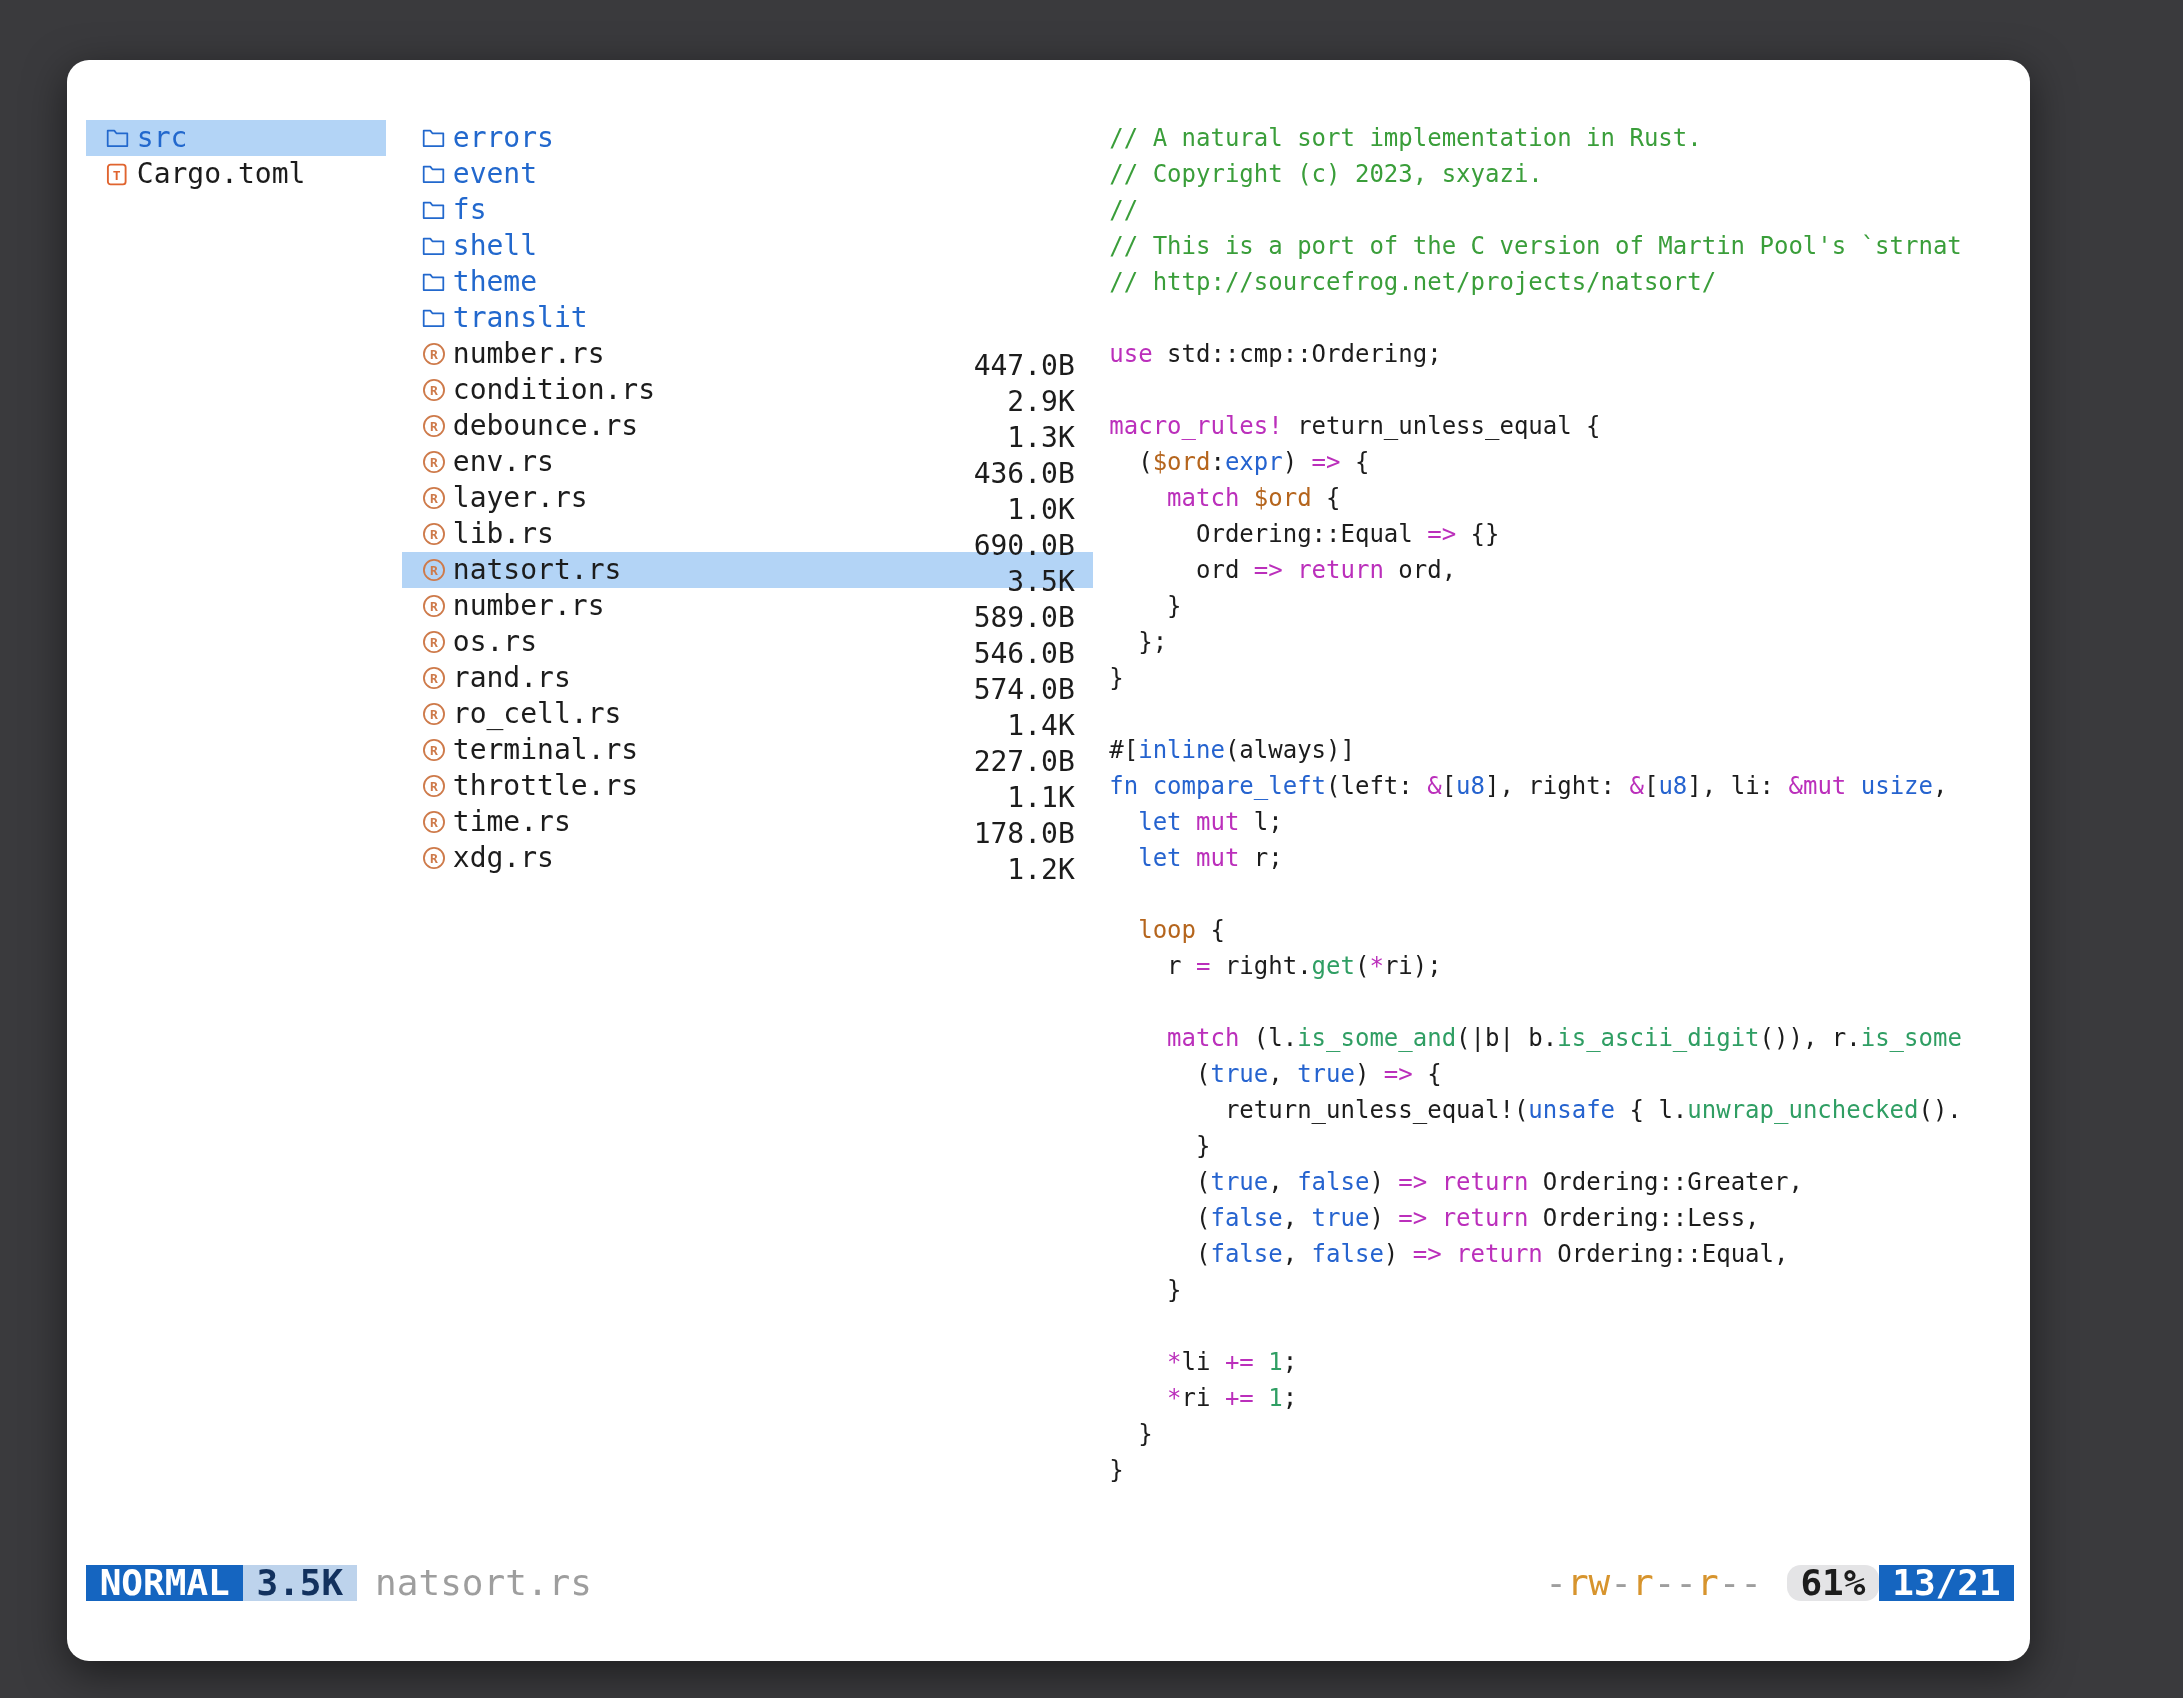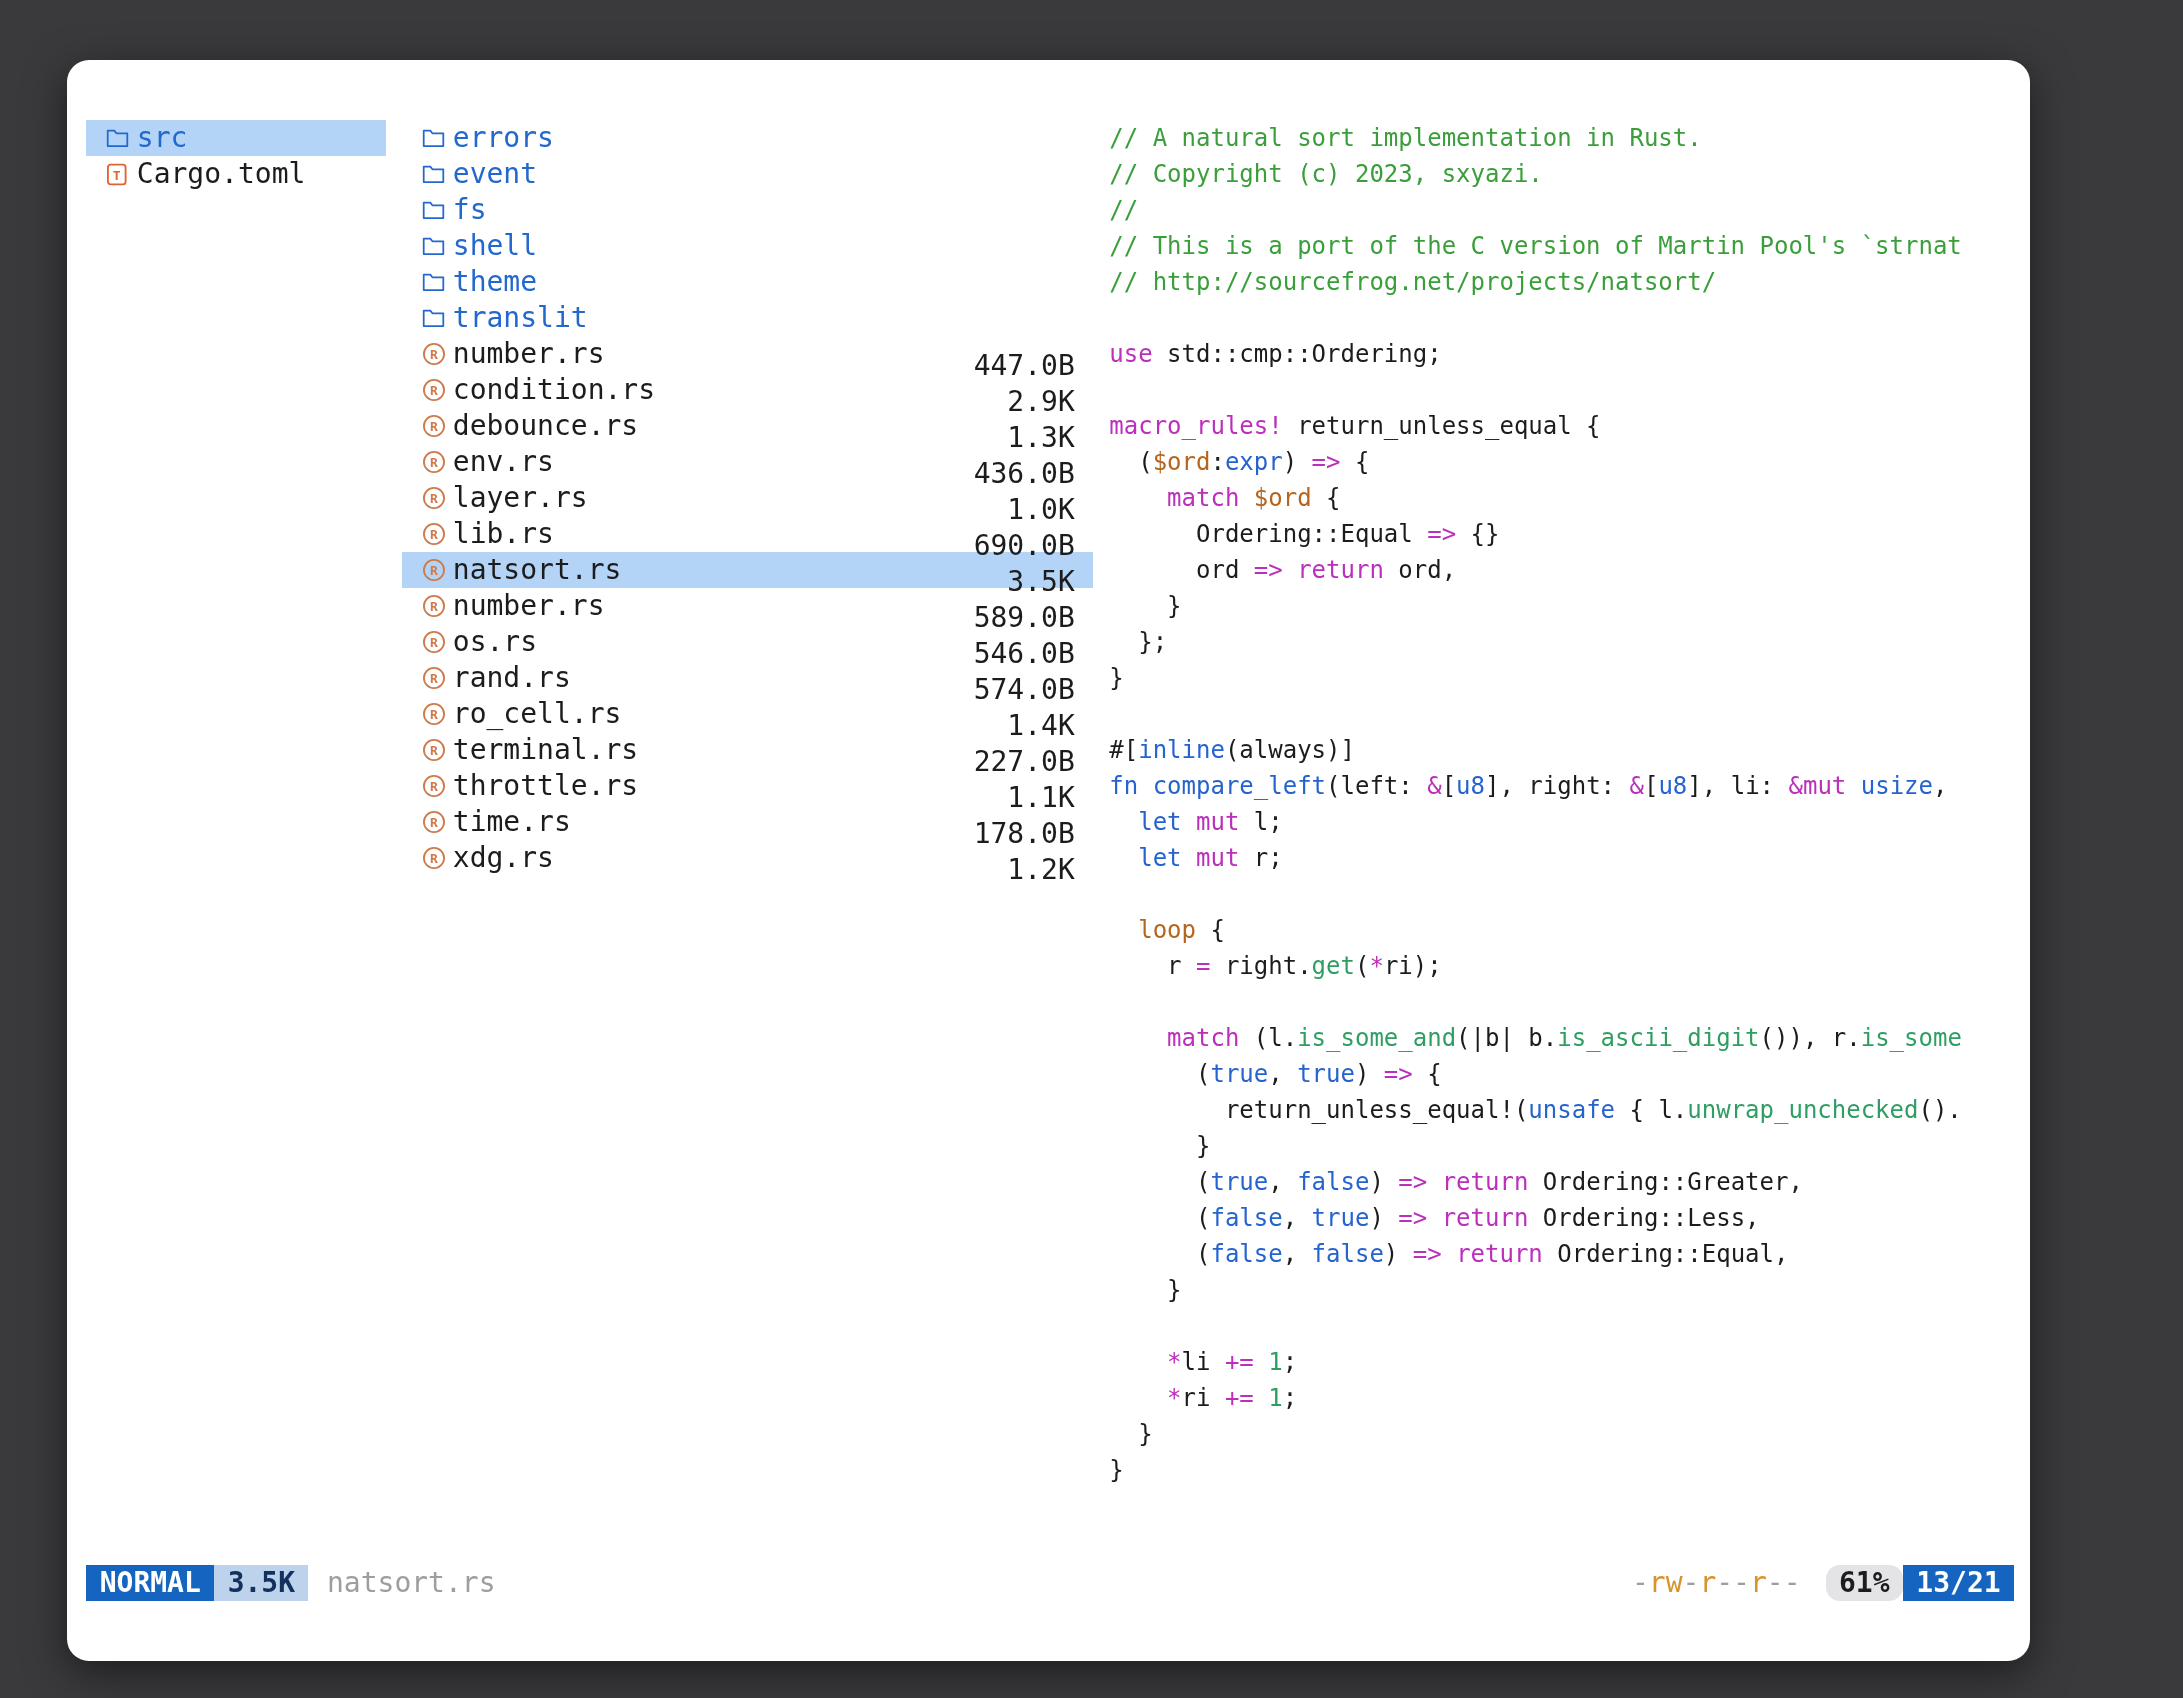--- a/index.html
+++ b/index.html
@@ -41,21 +41,21 @@
   .tok-d{color:var(--text,#1c1c1c);}
   .tok-g{color:var(--comment-green,#3a9e3a);}
   .tok-k{color:var(--keyword-magenta,#bb2fbb);}
   .tok-b{color:var(--ident-blue,#2563cf);}
   .tok-o{color:var(--macro-orange,#b5651d);}
   .tok-m{color:var(--call-teal,#2f9e63);}
   .tok-n{color:var(--call-teal,#2f9e63);}
   .statusbar{
     position:absolute;left:19.3px;right:16px;bottom:60px;height:36px;
     display:flex;align-items:center;justify-content:space-between;
-    font-size:28px;line-height:36px;white-space:pre;
+    font-size:36px;line-height:36px;white-space:pre;
   }
   .sb-left,.sb-right{display:flex;align-items:center;height:36px;}
   .badge{
     display:inline-flex;align-items:center;height:36px;
     padding:0 13.4px;font-weight:bold;
   }
   .badge.mode{background:var(--badge-blue,#1565c0);color:#ffffff;}
   .badge.fsizebadge{background:var(--badge-blue-light,#bdd3ec);color:#12315e;}
   .sb-filename{margin-left:18.5px;color:var(--muted,#9e9e9e);}
   .perms{margin-right:25px;}

